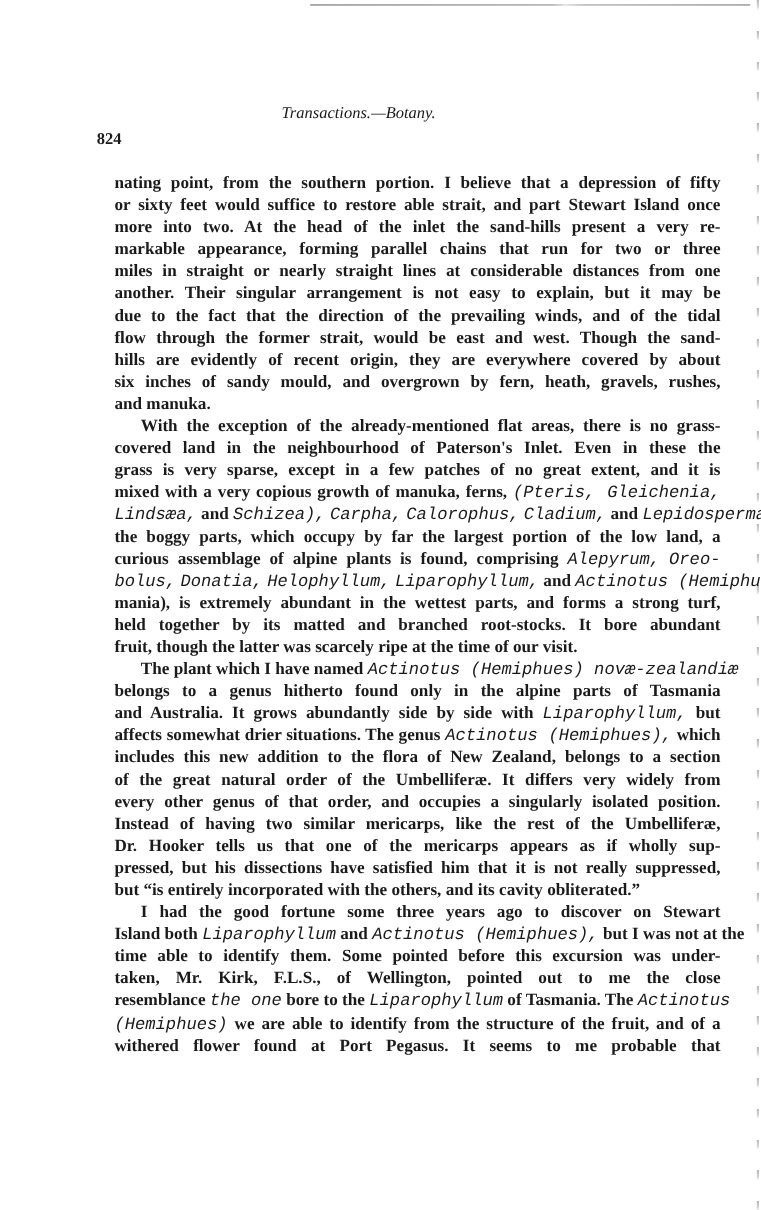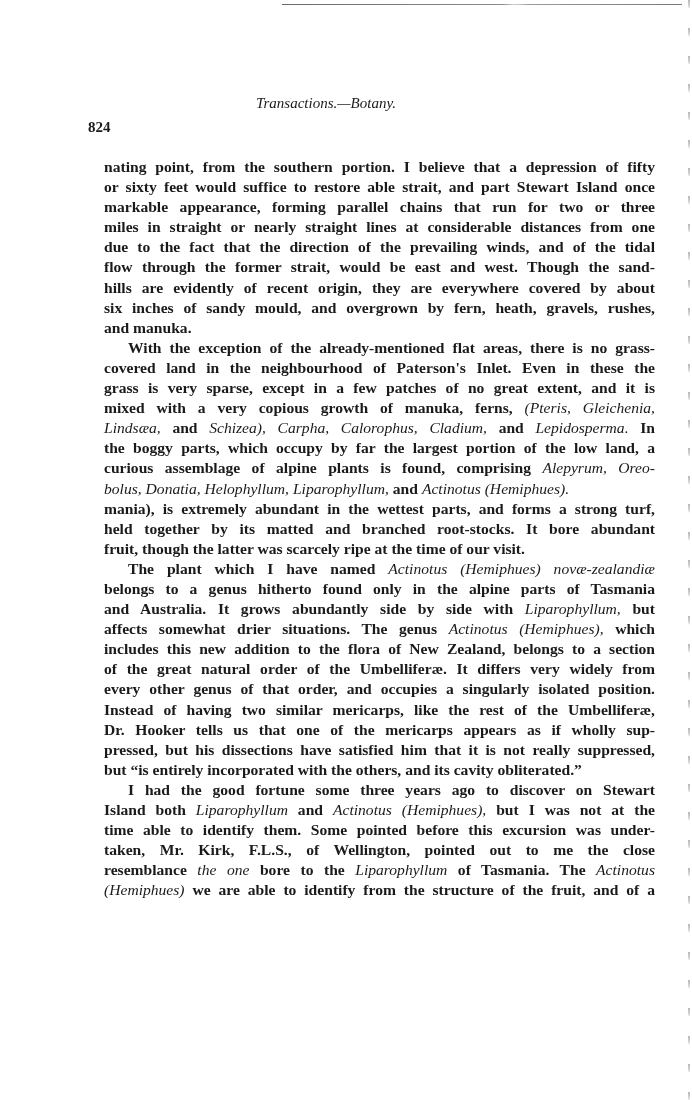--- a/index.html
+++ b/index.html
@@ -77,38 +77,41 @@
     }
     .line.last {
       text-align-last: left;
     }
     .line.indent {
       padding-left: 24px;
     }
     .it {
       font-style: italic;
       font-weight: normal;
+      font-family: Liberation Mono, monospace;
     }
   </style>
 </head>
 <body>
 
 <div class="top-rule"></div>
 <div class="right-edge"></div>
 
 <div class="running-head">
   <span class="page-number">824</span>
   <span class="running-title">Transactions.—Botany.</span>
 </div>
 
 <div class="body-text" id="body-text">
     <span class="line"><span>nating point, from the southern portion.  I believe that a depression of fifty</span></span>
     <span class="line"><span>or sixty feet would suffice to restore able strait, and part Stewart Island once</span></span>
+    <span class="line"><span>more into two.  At the head of the inlet the sand-hills present a very re-</span></span>
     <span class="line"><span>markable appearance, forming parallel chains that run for two or three</span></span>
     <span class="line"><span>miles in straight or nearly straight lines at considerable distances from one</span></span>
+    <span class="line"><span>another.  Their singular arrangement is not easy to explain, but it may be</span></span>
     <span class="line"><span>due to the fact that the direction of the prevailing winds, and of the tidal</span></span>
     <span class="line"><span>flow through the former strait, would be east and west.  Though the sand-</span></span>
     <span class="line"><span>hills are evidently of recent origin, they are everywhere covered by about</span></span>
     <span class="line"><span>six inches of sandy mould, and overgrown by fern, heath, gravels, rushes,</span></span>
     <span class="line last"><span>and manuka.</span></span>
     <span class="line indent"><span>With the exception of the already-mentioned flat areas, there is no grass-</span></span>
     <span class="line"><span>covered land in the neighbourhood of Paterson's Inlet.  Even in these the</span></span>
     <span class="line"><span>grass is very sparse, except in a few patches of no great extent, and it is</span></span>
     <span class="line"><span>mixed with a very copious growth of manuka, ferns, </span><span class="it">(Pteris, Gleichenia,</span></span>
     <span class="line"><span class="it">Lindsæa,</span><span> and </span><span class="it">Schizea),</span><span> </span><span class="it">Carpha,</span><span> </span><span class="it">Calorophus,</span><span> </span><span class="it">Cladium,</span><span> and </span><span class="it">Lepidosperma.</span><span>  In</span></span>
@@ -128,13 +131,14 @@
     <span class="line"><span>Instead of having two similar mericarps, like the rest of the Umbelliferæ,</span></span>
     <span class="line"><span>Dr. Hooker tells us that one of the mericarps appears as if wholly sup-</span></span>
     <span class="line"><span>pressed, but his dissections have satisfied him that it is not really suppressed,</span></span>
     <span class="line last"><span>but “is entirely incorporated with the others, and its cavity obliterated.”</span></span>
     <span class="line indent"><span>I had the good fortune some three years ago to discover on Stewart</span></span>
     <span class="line"><span>Island both </span><span class="it">Liparophyllum</span><span> and </span><span class="it">Actinotus (Hemiphues),</span><span> but I was not at the</span></span>
     <span class="line"><span>time able to identify them.  Some pointed before this excursion was under-</span></span>
     <span class="line"><span>taken, Mr. Kirk, F.L.S., of Wellington, pointed out to me the close</span></span>
     <span class="line"><span>resemblance </span><span class="it">the one</span><span> bore to the </span><span class="it">Liparophyllum</span><span> of Tasmania.  The </span><span class="it">Actinotus</span></span>
     <span class="line"><span class="it">(Hemiphues)</span><span> we are able to identify from the structure of the fruit, and of a</span></span>
+    <span class="line"><span>withered flower found at Port Pegasus.  It seems to me probable that</span></span>
   </div>
 
 </body></html>

